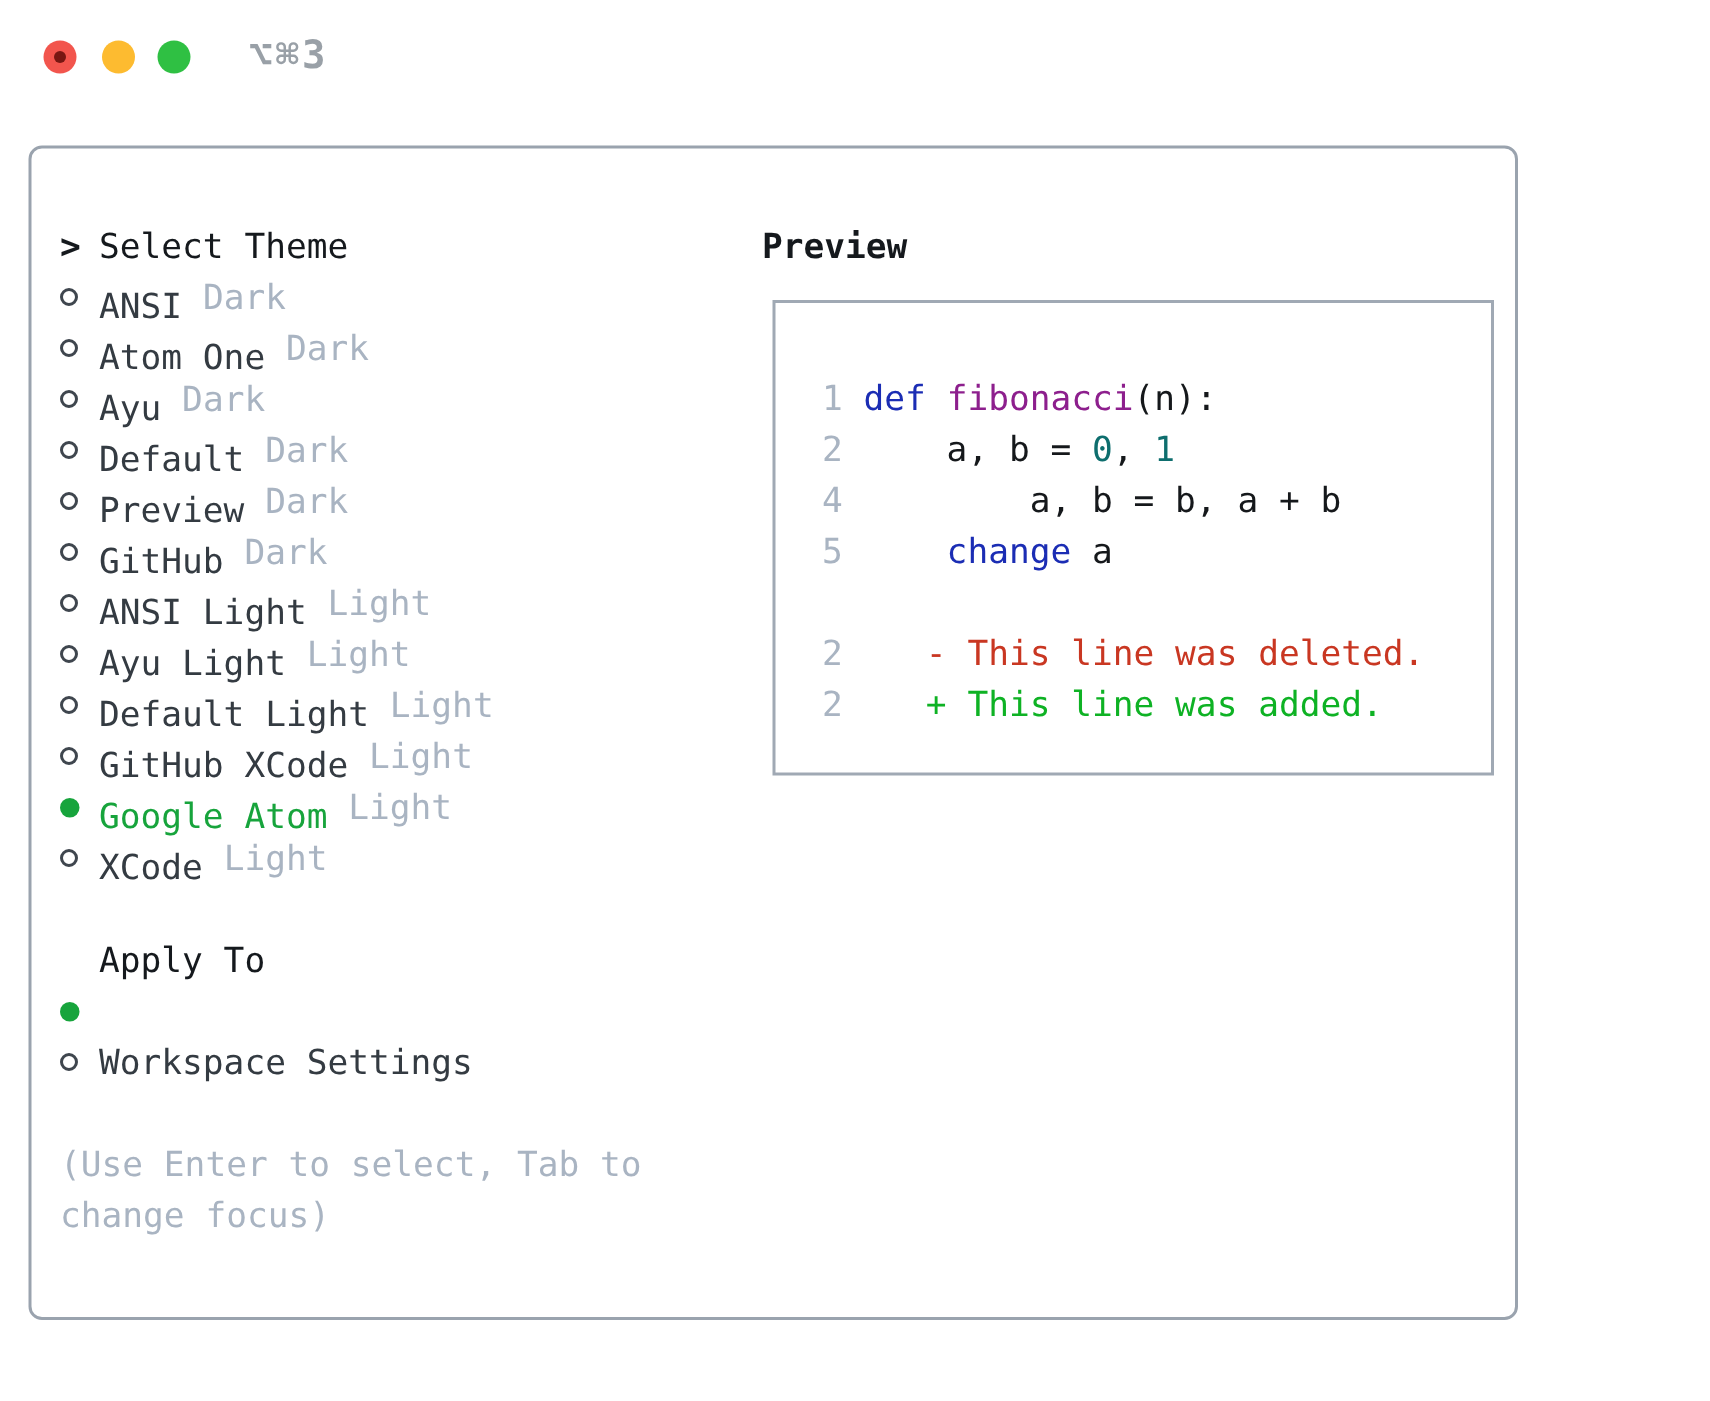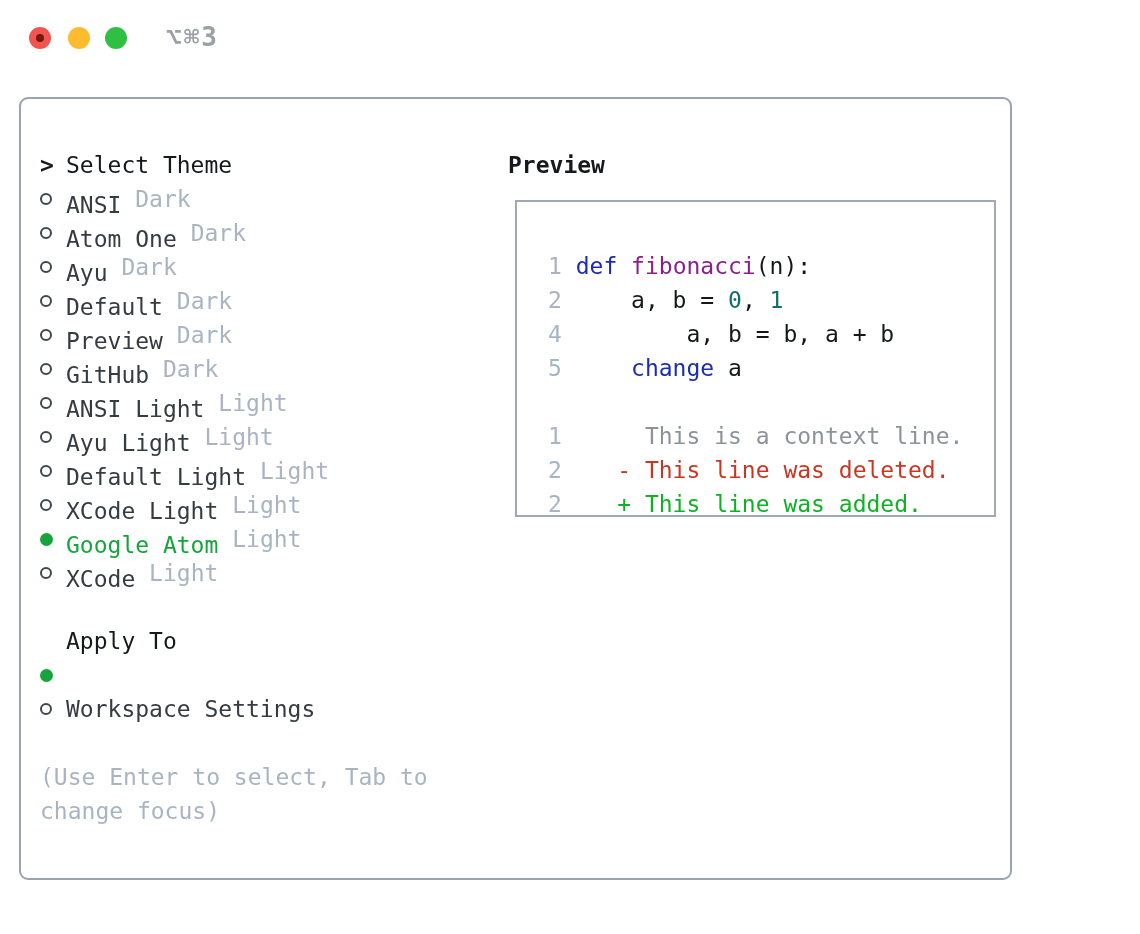--- a/index.html
+++ b/index.html
@@ -93,21 +93,21 @@
         <div id="theme-list">
             <div class="row"><span class="bullet"><span class="circle"></span></span><span class="theme-name">ANSI</span><span> </span><span class="theme-variant">Dark</span></div>
             <div class="row"><span class="bullet"><span class="circle"></span></span><span class="theme-name">Atom One</span><span> </span><span class="theme-variant">Dark</span></div>
             <div class="row"><span class="bullet"><span class="circle"></span></span><span class="theme-name">Ayu</span><span> </span><span class="theme-variant">Dark</span></div>
             <div class="row"><span class="bullet"><span class="circle"></span></span><span class="theme-name">Default</span><span> </span><span class="theme-variant">Dark</span></div>
             <div class="row"><span class="bullet"><span class="circle"></span></span><span class="theme-name">Preview</span><span> </span><span class="theme-variant">Dark</span></div>
             <div class="row"><span class="bullet"><span class="circle"></span></span><span class="theme-name">GitHub</span><span> </span><span class="theme-variant">Dark</span></div>
             <div class="row"><span class="bullet"><span class="circle"></span></span><span class="theme-name">ANSI Light</span><span> </span><span class="theme-variant">Light</span></div>
             <div class="row"><span class="bullet"><span class="circle"></span></span><span class="theme-name">Ayu Light</span><span> </span><span class="theme-variant">Light</span></div>
             <div class="row"><span class="bullet"><span class="circle"></span></span><span class="theme-name">Default Light</span><span> </span><span class="theme-variant">Light</span></div>
-            <div class="row"><span class="bullet"><span class="circle"></span></span><span class="theme-name">XCode Light</span><span> </span><span class="theme-variant">Light</span></div>
+            <div class="row"><span class="bullet"><span class="circle"></span></span><span class="theme-name">GitHub XCode</span><span> </span><span class="theme-variant">Light</span></div>
             <div class="row selected"><span class="bullet"><span class="circle filled"></span></span><span class="theme-name">Google Atom</span><span> </span><span class="theme-variant">Light</span></div>
             <div class="row"><span class="bullet"><span class="circle"></span></span><span class="theme-name">XCode</span><span> </span><span class="theme-variant">Light</span></div>
           </div>
 
         <div class="spacer"></div>
 
         <div class="row section-title">Apply To</div>
 
         <div id="apply-list">
             <div class="row selected"><span class="bullet"><span class="circle filled"></span></span></div>
@@ -120,21 +120,20 @@
       </div>
 
       <div class="right-col">
         <div class="preview-header">Preview</div>
         <div class="preview-box" id="preview-box">
             <div class="pline"><span class="ln">1</span><span class="tok-kw">def</span><span class="tok-pl"> </span><span class="tok-fn">fibonacci</span><span class="tok-pl">(n):</span></div>
             <div class="pline"><span class="ln">2</span><span class="tok-pl">    a, b = </span><span class="tok-nu">0</span><span class="tok-pl">, </span><span class="tok-nu">1</span></div>
             <div class="pline"><span class="ln">4</span><span class="tok-pl">        a, b = b, a + b</span></div>
             <div class="pline"><span class="ln">5</span><span class="tok-pl">    </span><span class="tok-kw">change</span><span class="tok-pl"> a</span></div>
             <div class="pline"></div>
-            <div class="pline"><span class="ln">1</span><span class="diff-ctx">     This is a context line.</span></div>
             <div class="pline"><span class="ln">2</span><span class="diff-del">   - This line was deleted.</span></div>
             <div class="pline"><span class="ln">2</span><span class="diff-add">   + This line was added.</span></div>
           </div>
       </div>
 
     </div>
   </div>
 
 </div>
 

